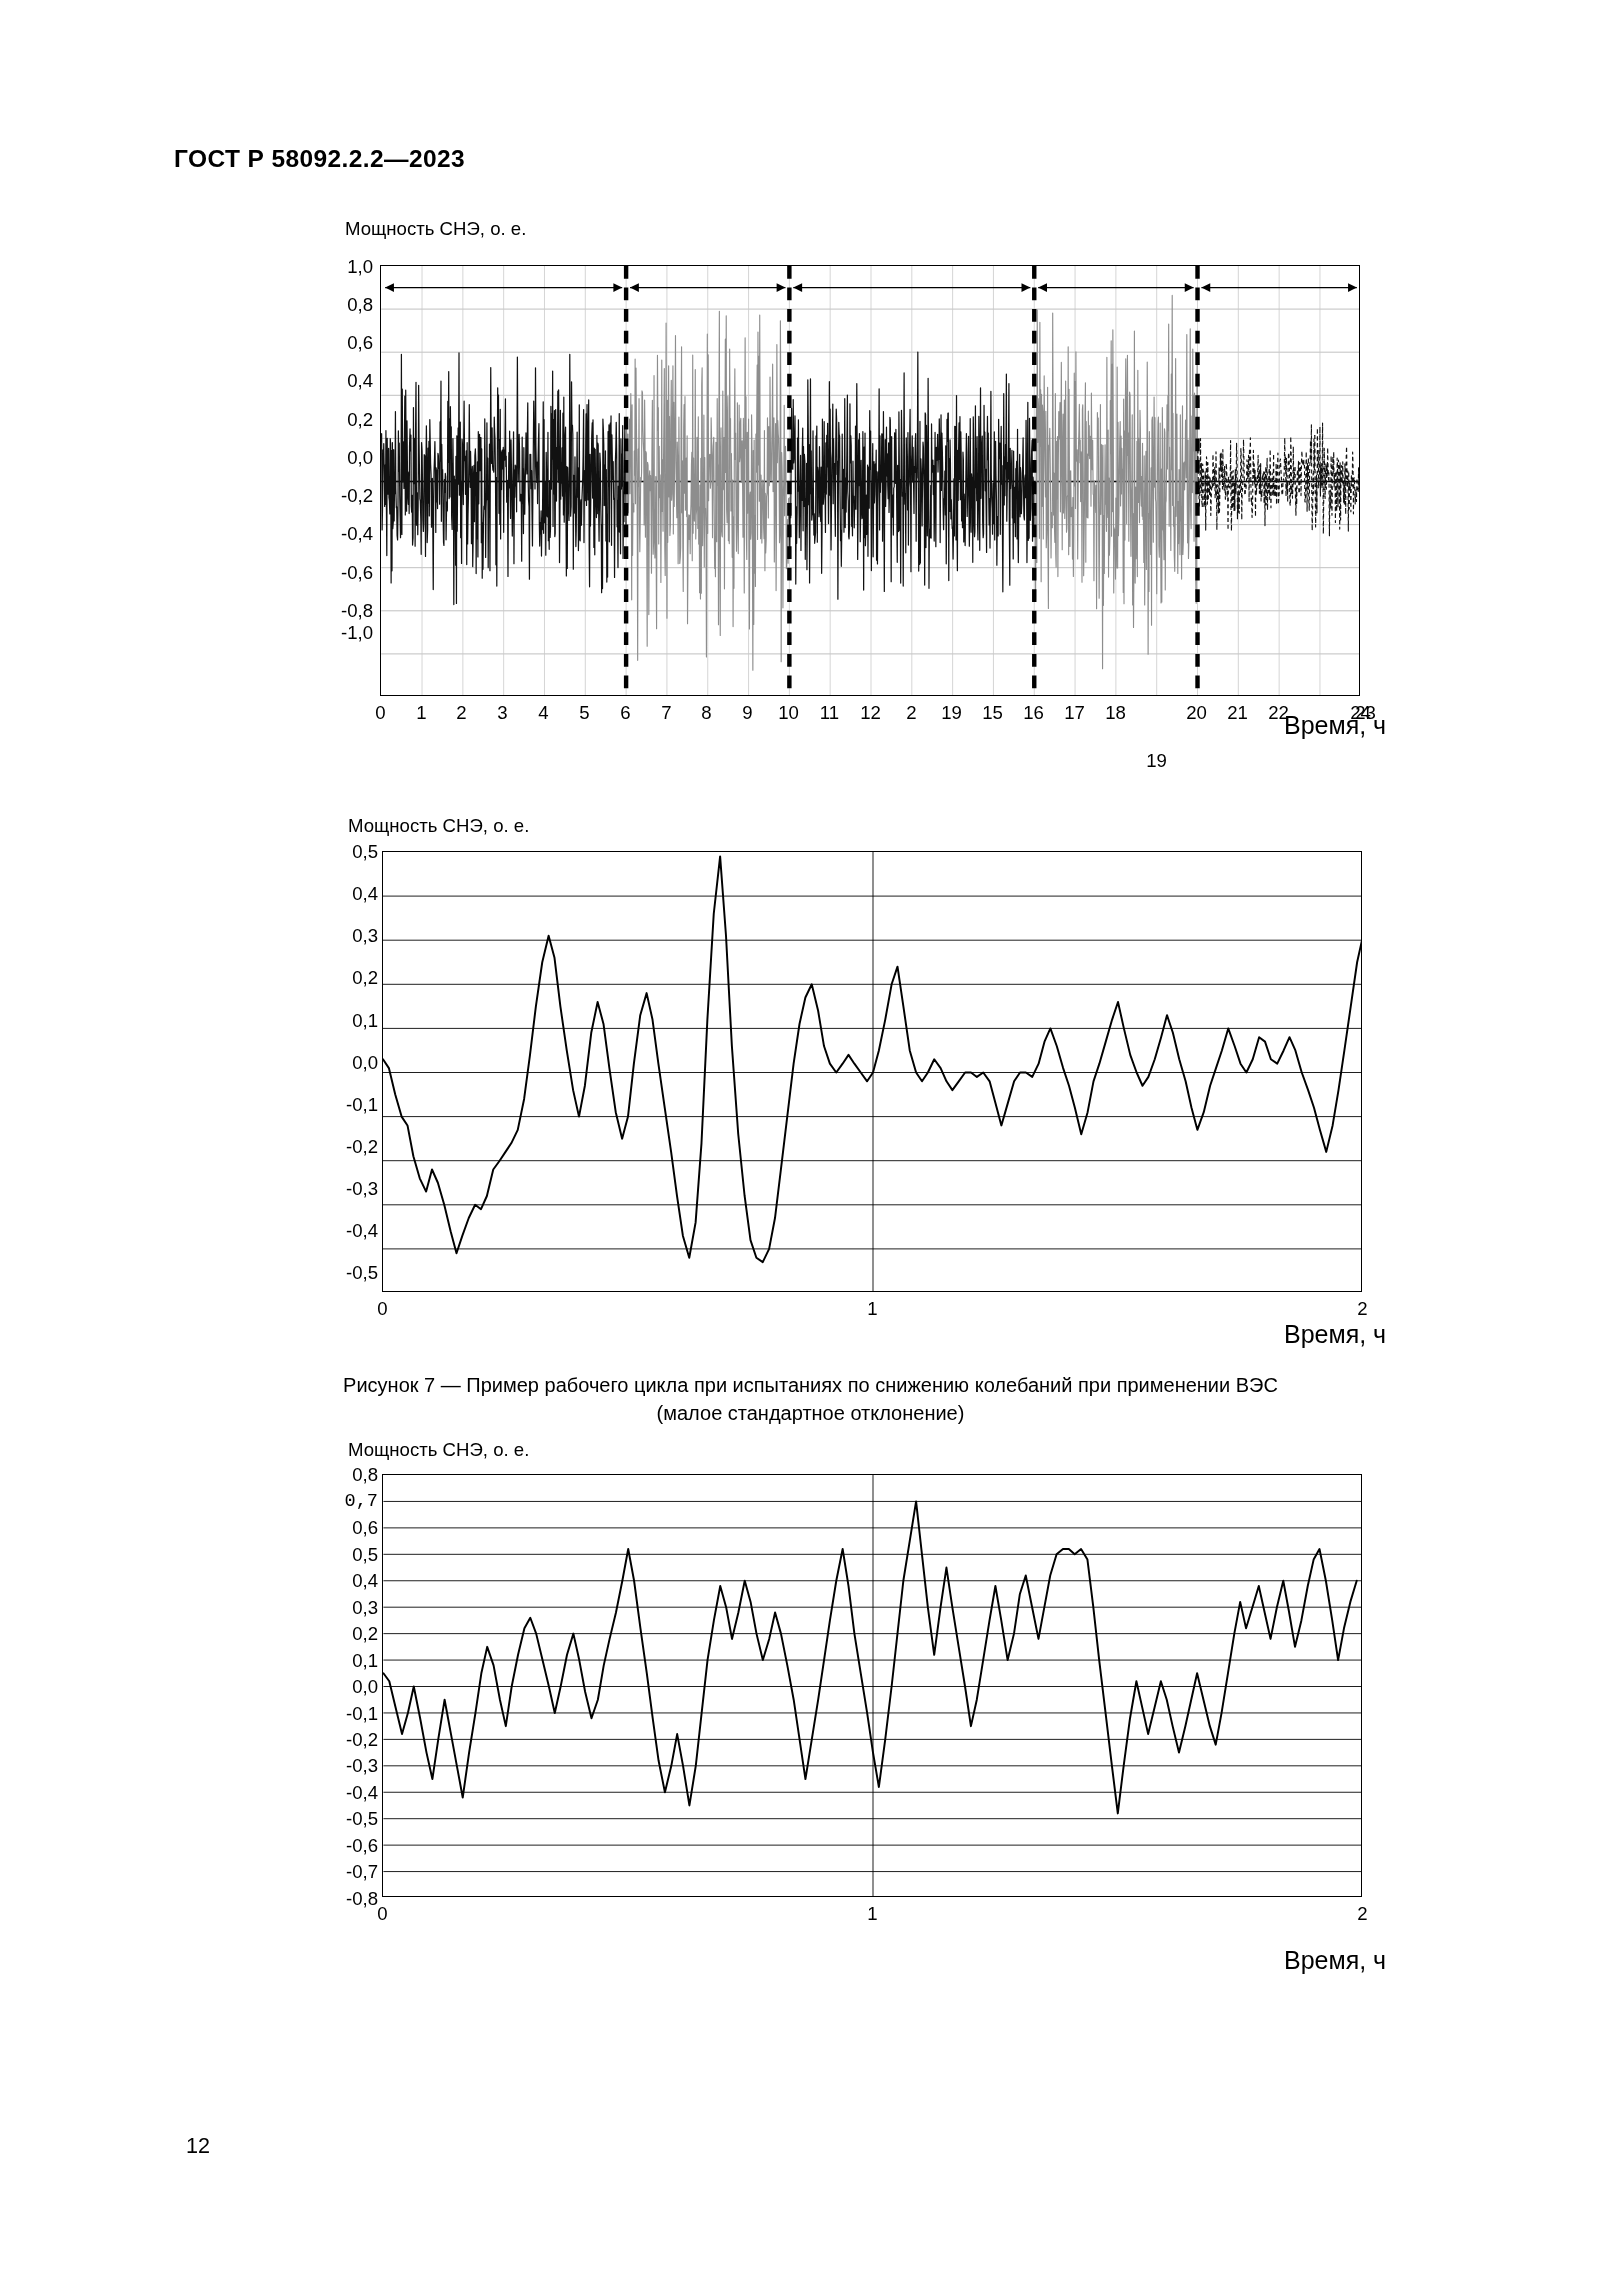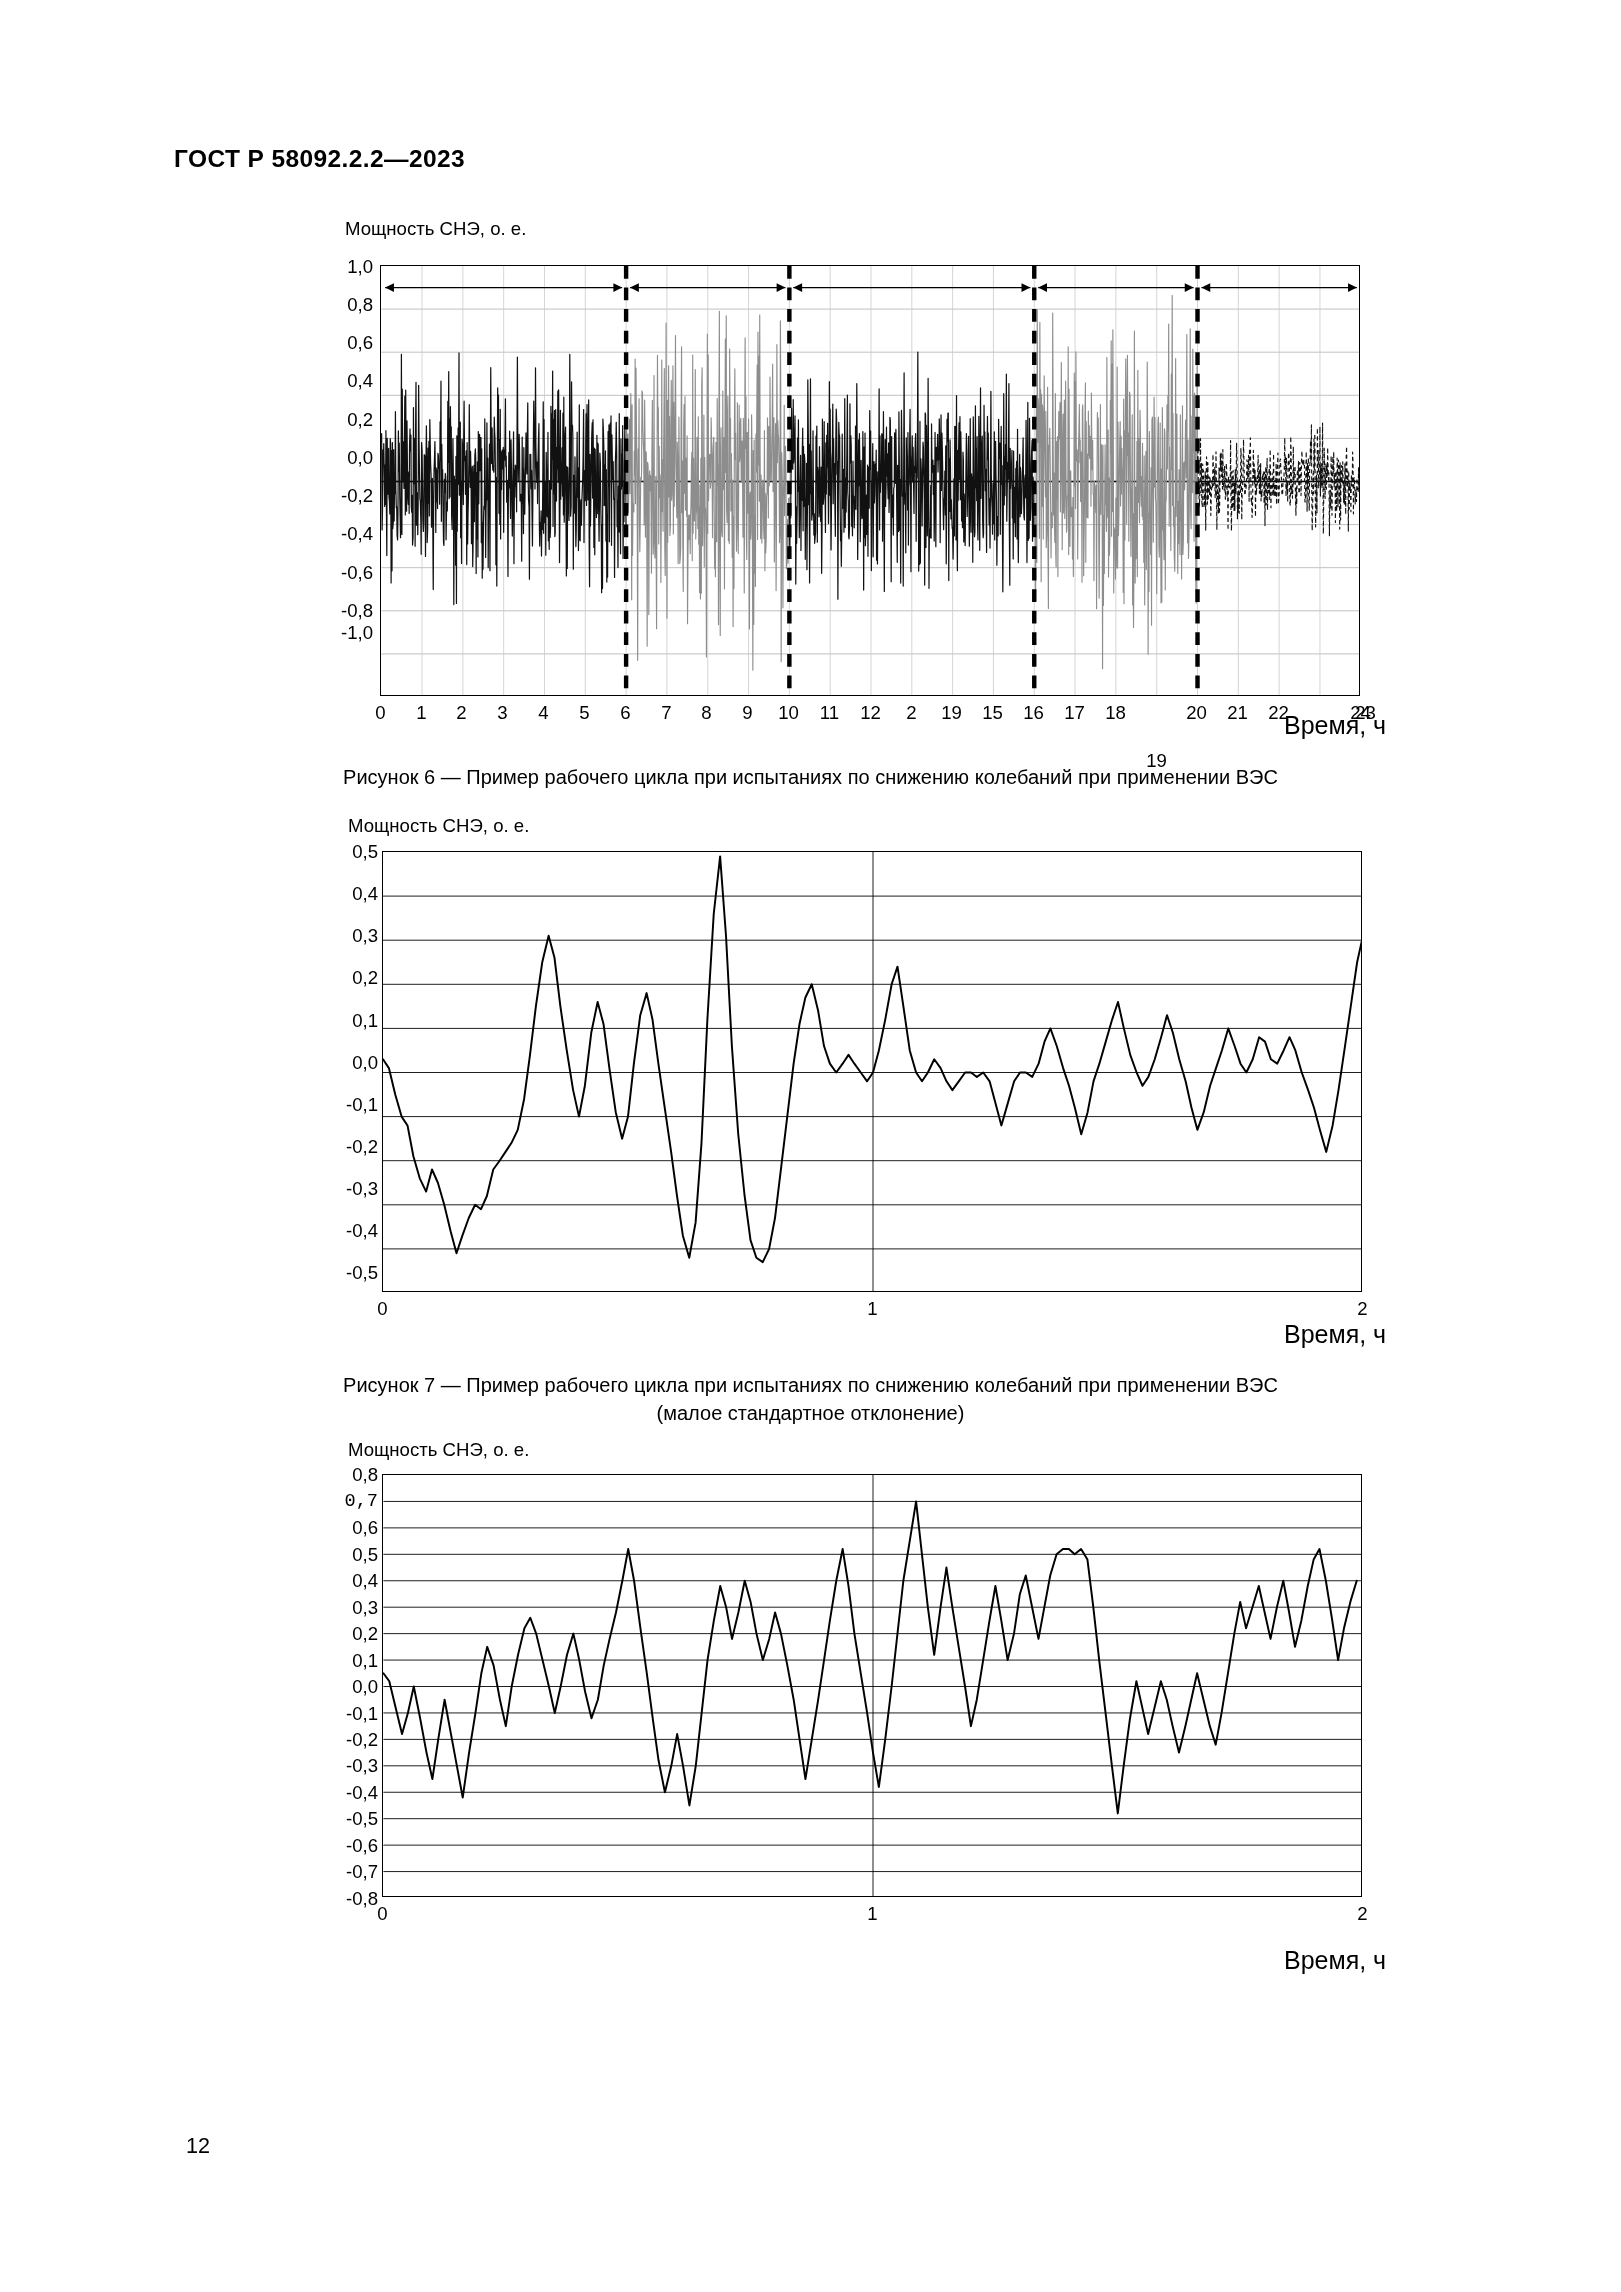--- a/index.html
+++ b/index.html
@@ -200,21 +200,20 @@
     <div class="xtick" style="left:1055px; top:702px; width:39px;">17</div>
     <div class="xtick" style="left:1096px; top:702px; width:39px;">18</div>
     <div class="xtick" style="left:1137px; top:702px; width:39px;margin-top:48px;">19</div>
     <div class="xtick" style="left:1177px; top:702px; width:39px;">20</div>
     <div class="xtick" style="left:1218px; top:702px; width:39px;">21</div>
     <div class="xtick" style="left:1259px; top:702px; width:39px;">22</div>
     <div class="xtick" style="left:1346px; top:702px; width:39px;">23</div>
     <div class="xtick" style="left:1341px; top:702px; width:39px;">24</div>
   </div>
 
-  <div class="caption c6">Рисунок 6 — Пример рабочего цикла при испытаниях по снижению колебаний при применении ВЭС</div>
 
   <div class="figure" style="left:0;top:0;width:1621px;height:588px;">
     <div class="axis-title" style="left:348px; top:815px;">Мощность СНЭ, о. е.</div>
     <div class="x-axis-title" style="left:1284px; top:1320px;">Время, ч</div>
 
     <div class="ytick" style="left:319px; top:841px; width:59px;">0,5</div>
     <div class="ytick" style="left:319px; top:883px; width:59px;">0,4</div>
     <div class="ytick" style="left:319px; top:925px; width:59px;">0,3</div>
     <div class="ytick" style="left:319px; top:967px; width:59px;">0,2</div>
     <div class="ytick" style="left:319px; top:1010px; width:59px;">0,1</div>

